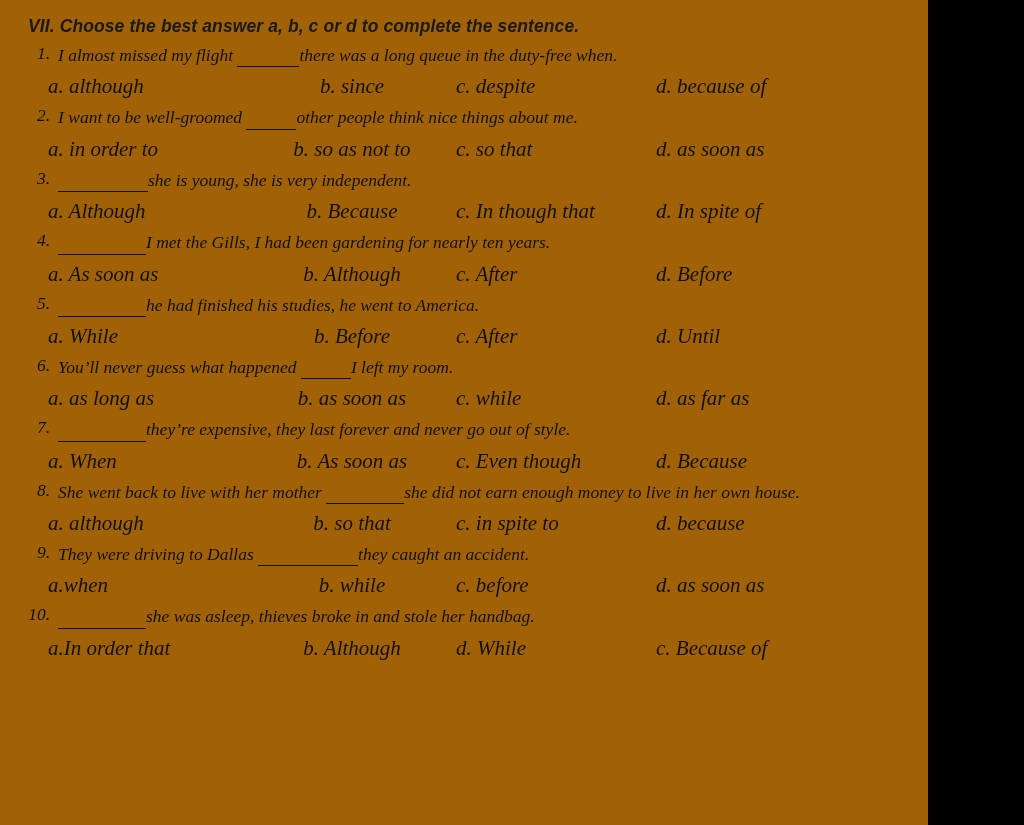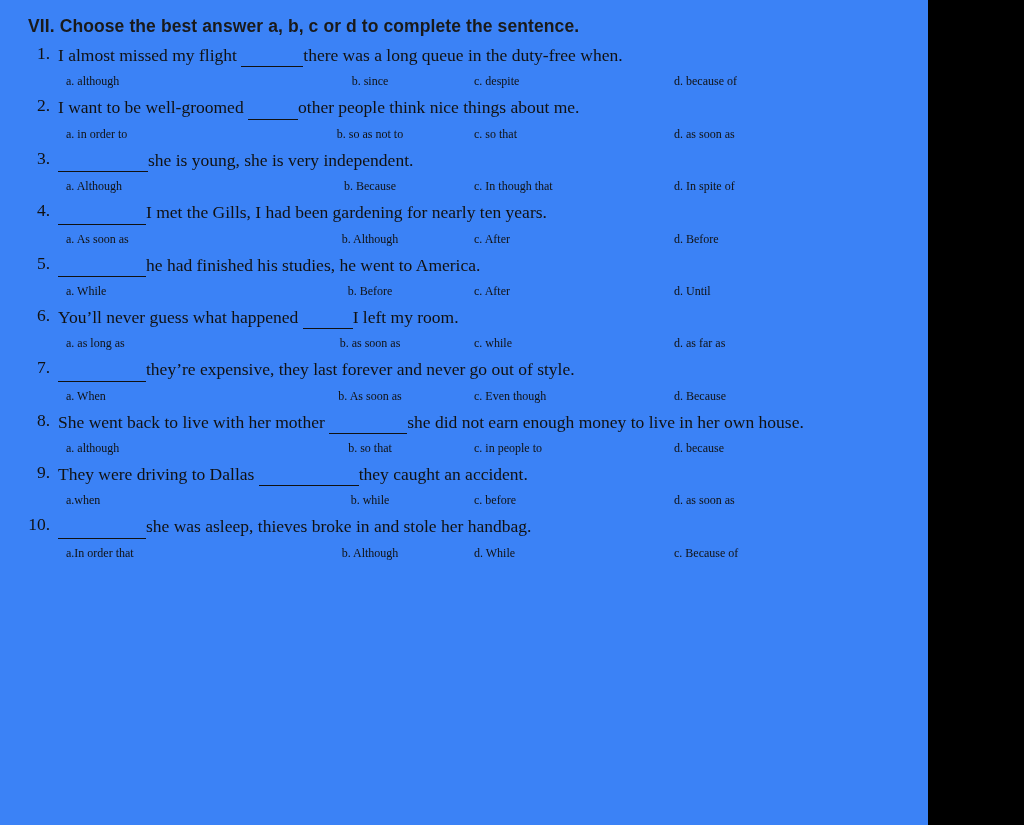--- a/index.html
+++ b/index.html
@@ -12,23 +12,24 @@
     height: 825px;
     overflow: hidden;
     font-family: "Liberation Serif", serif;
   }
   .page {
     position: absolute;
     left: 0;
     top: 0;
     width: 928px;
     height: 825px;
-    background: #3b82f6;
+    background: #a16207;
     box-sizing: border-box;
     padding: 10px 18px 0 28px;
+    font-style: italic;
   }
   .heading {
     font-family: "Liberation Sans", sans-serif;
     font-weight: bold;
     font-size: 17.5px;
     color: #1a1a1a;
     margin: 6px 0 6px 0;
     letter-spacing: 0.1px;
   }
   .heading .num {
@@ -56,22 +57,22 @@
   }
   .blank {
     display: inline-block;
     border-bottom: 1.3px solid #111;
     vertical-align: baseline;
     position: relative;
     top: -2px;
   }
   .opts {
     display: flex;
-    margin: 5px 0 6px 38px;
-    font-size: 12px;
+    margin: 5px 0 6px 20px;
+    font-size: 21px;
     color: #111;
   }
   .opt {
     box-sizing: border-box;
   }
   .opt:nth-child(1) { width: 200px; }
   .opt:nth-child(2) { width: 208px; text-align: center; }
   .opt:nth-child(3) { width: 200px; }
   .opt:nth-child(4) { width: 230px; }
 </style>
@@ -153,21 +154,21 @@
         <div class="opt">c. Even though</div>
         <div class="opt">d. Because</div>
       </div>
       <div class="q">
         <div class="q-num">8.</div>
         <div class="q-text"><span>She went back to live with her mother </span><span class="blank" style="width: 78px;">&nbsp;</span><span>she did not earn enough money to live in her own house.</span></div>
       </div>
       <div class="opts">
         <div class="opt">a. although</div>
         <div class="opt">b. so that</div>
-        <div class="opt">c. in people to</div>
+        <div class="opt">c. in spite to</div>
         <div class="opt">d. because</div>
       </div>
       <div class="q">
         <div class="q-num">9.</div>
         <div class="q-text"><span>They were driving to Dallas </span><span class="blank" style="width: 100px;">&nbsp;</span><span>they caught an accident.</span></div>
       </div>
       <div class="opts">
         <div class="opt">a.when</div>
         <div class="opt">b. while</div>
         <div class="opt">c. before</div>

